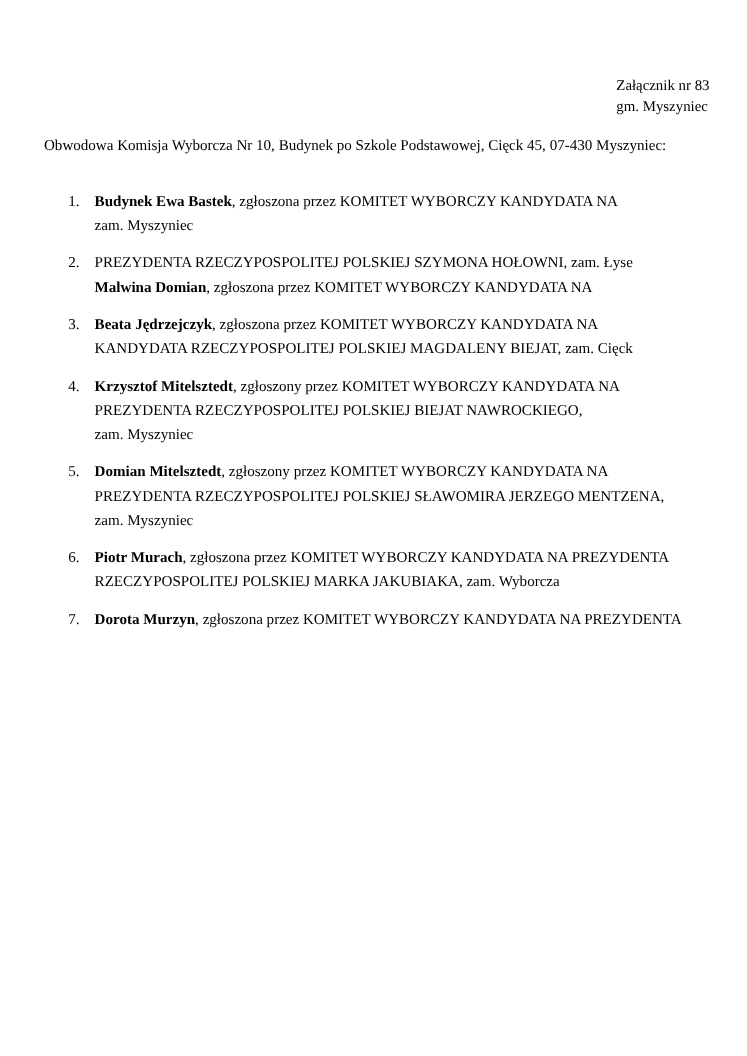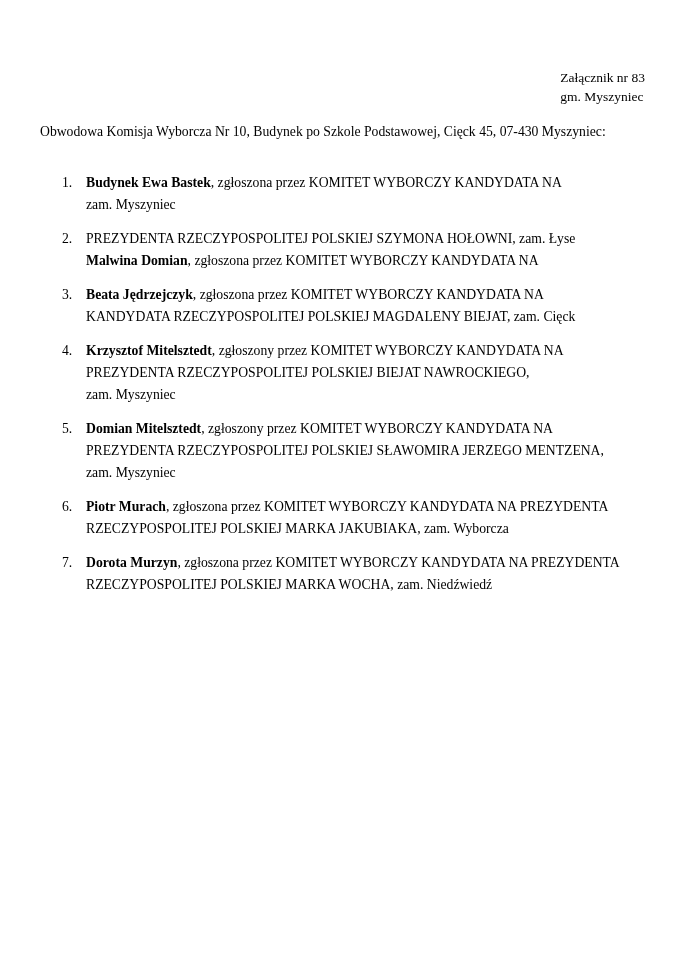--- a/index.html
+++ b/index.html
@@ -151,18 +151,17 @@
         <span class="candidate-number">6.</span>
         <span class="candidate-text">
           <span class="entry-line"><span class="candidate-name">Piotr Murach</span><span>, zgłoszona przez KOMITET WYBORCZY KANDYDATA NA PREZYDENTA</span></span>
           <span class="entry-line">RZECZYPOSPOLITEJ POLSKIEJ MARKA JAKUBIAKA, zam. Wyborcza</span>
         </span>
       </li>
       <li class="candidate-item">
         <span class="candidate-number">7.</span>
         <span class="candidate-text">
           <span class="entry-line"><span class="candidate-name">Dorota Murzyn</span><span>, zgłoszona przez KOMITET WYBORCZY KANDYDATA NA PREZYDENTA</span></span>
-          <span class="entry-line">RZECZYPOSPOLITEJ POLSKIEJ MARKA WOCHA, zam. Niedźwiedź</span>
         </span>
       </li>
     </ol>
 
 </div>
 
 </body></html>

